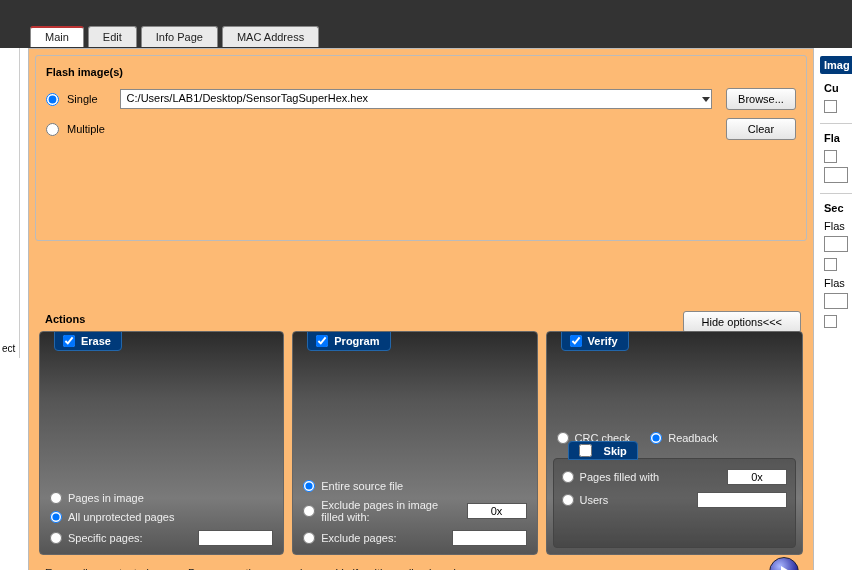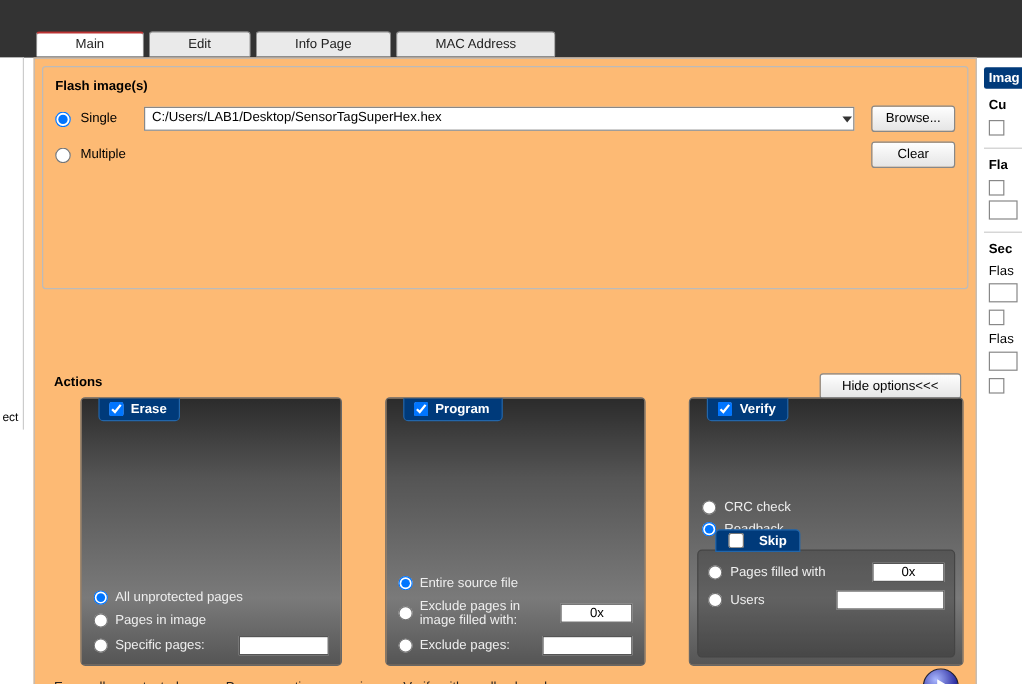--- a/index.html
+++ b/index.html
@@ -1,21 +1,21 @@
 <!DOCTYPE html>
 <html><head>
 <meta charset="utf-8">
 <style>
   * { box-sizing: border-box; margin: 0; padding: 0; font-family: "Segoe UI", Tahoma, sans-serif; font-size: 11px; }
   html, body { width: 852px; height: 570px; overflow: hidden; background: #fff; }
   .root { width: 852px; height: 570px; position: relative; }
 
   .topbar { position: absolute; left: 0; top: 0; right: 0; height: 48px; background: #333; }
   .tabs { position: absolute; left: 30px; top: 26px; display: flex; gap: 4px; }
-  .tab { background: #eaeaea; border: 1px solid #888; border-bottom: none; padding: 4px 32px; border-radius: 3px 3px 0 0; color: #222; cursor: default; }
+  .tab { background: #eaeaea; border: 1px solid #888; border-bottom: none; padding: 4px 14px; border-radius: 3px 3px 0 0; color: #222; cursor: default; }
   .tab.active { background: #fff; border-top: 2px solid #b33; padding-top: 3px; }
 
   .left-sliver { position: absolute; left: 0; top: 48px; width: 20px; height: 310px; background: #fff; border-right: 1px solid #ccc; }
   .left-sliver .label { position: absolute; bottom: 4px; left: 2px; font-size: 10px; }
 
   .main { position: absolute; left: 28px; top: 48px; width: 786px; height: 530px; background: #fdba74; border: 1px solid #bbb; }
 
   .section { border: 1px solid #bbb; margin: 6px; border-radius: 3px; padding: 10px 10px 10px 10px; }
   .section-title { font-weight: bold; margin-bottom: 10px; }
 
@@ -25,33 +25,33 @@
   .dropdown-arrow { width: 0; height: 0; border-left: 4px solid transparent; border-right: 4px solid transparent; border-top: 5px solid #333; display: inline-block; margin-left: -18px; margin-right: 8px; }
   .btn { width: 70px; height: 22px; border: 1px solid #888; background: linear-gradient(#fefefe,#e5e5e5); border-radius: 3px; cursor: default; }
   .btn-col { display: flex; flex-direction: column; gap: 8px; }
 
   .flash-images { height: 186px; }
 
   .hide-opts { position: absolute; right: 12px; top: 262px; height: 22px; padding: 0 18px; border: 1px solid #888; background: linear-gradient(#fefefe,#e5e5e5); border-radius: 3px; }
   .actions-title { position: absolute; left: 16px; top: 264px; font-weight: bold; }
 
   .actions { position: absolute; left: 10px; top: 282px; right: 10px; height: 224px; display: flex; gap: 8px; }
-  .act-panel { flex: 1; position: relative; border: 1px solid #666; border-radius: 4px; background: linear-gradient(#2b2b2b 0%, #555 30%, #7a7a7a 75%, #555 100%); color: #fff; overflow: hidden; margin-left: 28px; }
+  .act-panel { flex: 1; position: relative; border: 1px solid #666; border-radius: 4px; background: linear-gradient(#2b2b2b 0%, #555 30%, #7a7a7a 75%, #555 100%); color: #fff; overflow: hidden; }
   .act-tab { position: absolute; left: 14px; top: -1px; background: #003a7a; border: 1px solid #26a; border-radius: 0 0 4px 4px; padding: 3px 10px 3px 8px; display: flex; align-items: center; gap: 6px; font-weight: bold; }
   .act-tab input[type=checkbox] { width: 12px; height: 12px; }
 
   .act-body { position: absolute; left: 10px; right: 10px; bottom: 8px; display: flex; flex-direction: column; gap: 7px; }
   .opt-row { display: flex; align-items: center; gap: 6px; color: #eee; }
   .opt-row input[type=radio] { width: 12px; height: 12px; }
   .opt-row .mini { width: 60px; height: 16px; border: 1px solid #555; background: #fff; color: #000; padding: 0 4px; text-align: center; }
   .opt-row .mini.wide { width: 75px; text-align: left; }
   .opt-row .mini.wider { width: 90px; text-align: left; }
   .opt-row .spacer { flex: 1; }
 
-  .verify-upper { position: absolute; left: 10px; right: 10px; top: 85px; display: flex; flex-direction: column; gap: 6px; }
+  .verify-upper { position: absolute; left: 10px; right: 10px; top: 100px; display: flex; flex-direction: row; gap: 20px; }
   .skip-tab { background: #003a7a; border: 1px solid #26a; border-radius: 4px 4px 0 0; padding: 2px 10px; display: inline-flex; align-items: center; gap: 6px; font-weight: bold; align-self: flex-start; margin-left: 6px; margin-top: 4px;}
   .skip-box { border: 1px solid #444; border-radius: 4px; background: rgba(0,0,0,0.2); padding: 8px 8px 6px 8px; position: absolute; left: 6px; right: 6px; bottom: 6px; height: 70px;}
   .skip-inner { display:flex; flex-direction:column; gap:7px; margin-top: 2px;}
 
   .summary { position: absolute; left: 16px; top: 518px; right: 60px; color: #222; font-size: 11px; }
   .play { position: absolute; right: 14px; top: 508px; width: 30px; height: 30px; border-radius: 15px; background: radial-gradient(circle at 35% 30%, #aab8ff, #2b2b9f 65%, #111158); border: 1px solid #223; display: flex; align-items: center; justify-content: center; }
   .play::after { content: ""; width: 0; height: 0; border-top: 6px solid transparent; border-bottom: 6px solid transparent; border-left: 10px solid #fff; margin-left: 3px; }
 
   .side { position: absolute; left: 820px; top: 56px; width: 32px; height: 500px; background: #fff; }
   .side .imag { background: #003a7a; color: #fff; font-weight: bold; padding: 3px 4px; border-radius: 2px 0 0 2px; }
@@ -105,26 +105,26 @@
 
     <div class="actions">
 
       <div class="act-panel">
         <div class="act-tab">
           <input type="checkbox" checked="" style="">
           <span>Erase</span>
         </div>
         <div class="act-body">
           <div class="opt-row">
+            <input type="radio" name="erase" style="">
+            <span>Pages in image</span>
+          </div>
+          <div class="opt-row">
             <input type="radio" name="erase" checked="" style="">
             <span>All unprotected pages</span>
-          </div>
-          <div class="opt-row">
-            <input type="radio" name="erase" style="">
-            <span>Pages in image</span>
           </div>
           <div class="opt-row">
             <input type="radio" name="erase" style="">
             <span>Specific pages:</span>
             <span class="spacer"></span>
             <input class="mini wide" style="">
           </div>
         </div>
       </div>
 

